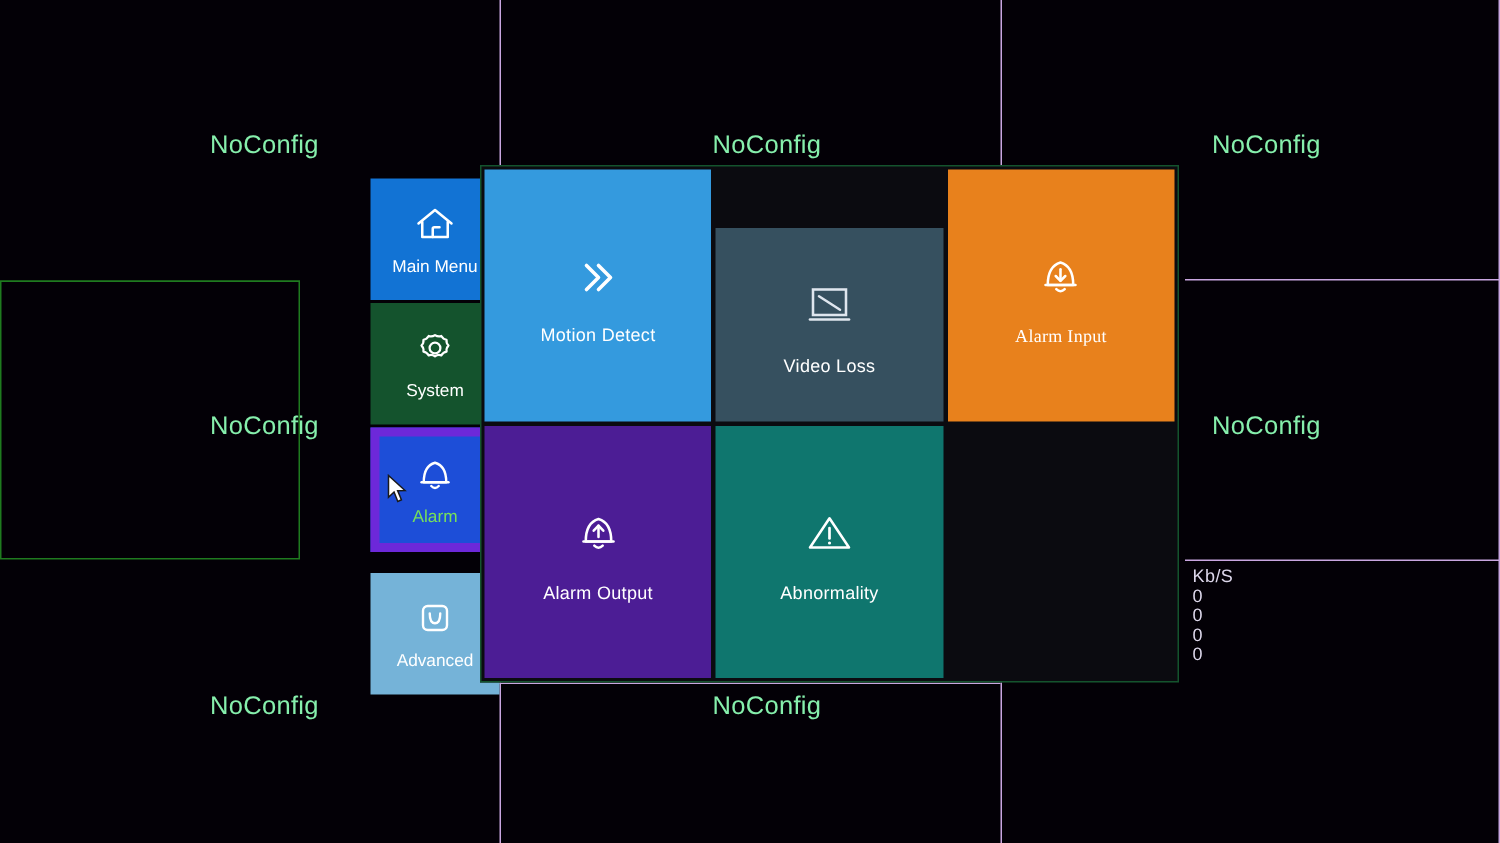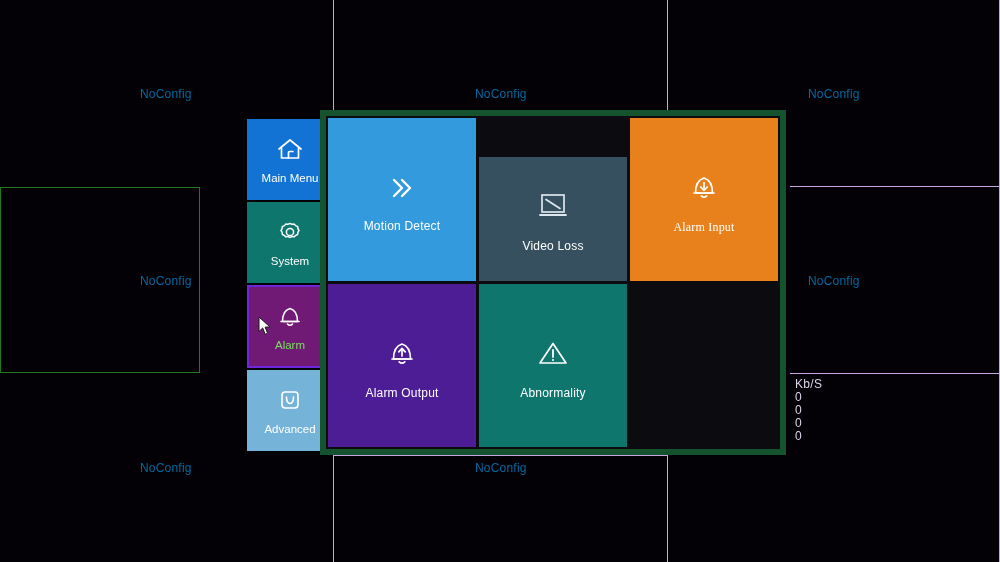--- a/index.html
+++ b/index.html
@@ -24,22 +24,22 @@
   .chan-line.h { height: 1px; }
 
   .chan-sel-box {
     position: absolute;
     border: 1px solid #1f7a1f;
     pointer-events: none;
   }
 
   .nc-label {
     position: absolute;
-    color: #0369a1;
-    font-size: 12px;
+    color: #86efac;
+    font-size: 17px;
     letter-spacing: .2px;
     white-space: nowrap;
   }
 
   .kbs-block {
     position: absolute;
     color: #dcd6ea;
     font-size: 12px;
     line-height: 13px;
     white-space: nowrap;
@@ -68,44 +68,44 @@
   }
   .launch-tile .lt-icon {
     width: 30px; height: 30px;
     display: flex; align-items: center; justify-content: center;
     margin-bottom: 9px;
   }
   .launch-tile .lt-icon svg { display: block; }
   .launch-tile .lt-label { line-height: 1; }
 
   .launch-tile.t0 { background: #1273d4; }
-  .launch-tile.t1 { background: #0f766e; }
+  .launch-tile.t1 { background: #14532d; }
   .launch-tile.t2 {
-    background: #701a75;
-    border: 2px solid #6d28d9;
+    background: #1d4ed8;
+    border: 6px solid #6d28d9;
     height: 83px;
   }
   .launch-tile.t2 .lt-label { color: #77e05a; }
-  .launch-tile.t3 { background: #75b3d8; }
+  .launch-tile.t3 { background: #75b3d8; margin-top: 12px; }
 
   
   #cursor {
     position: absolute;
     left: 258px; top: 316px;
     width: 14px; height: 20px;
     pointer-events: none;
   }
 
   
   #grid-panel {
     position: absolute;
     left: 320px; top: 110px;
     width: 466px; height: 345px;
     background: #0b0b10;
-    border: 6px solid #14532d;
+    border: 1px solid #14532d;
     padding: 2px;
     display: grid;
     grid-template-columns: repeat(3, 1fr);
     grid-template-rows: repeat(2, 1fr);
     gap: 3px;
   }
   .fn-tile {
     position: relative;
     display: flex;
     flex-direction: column;

